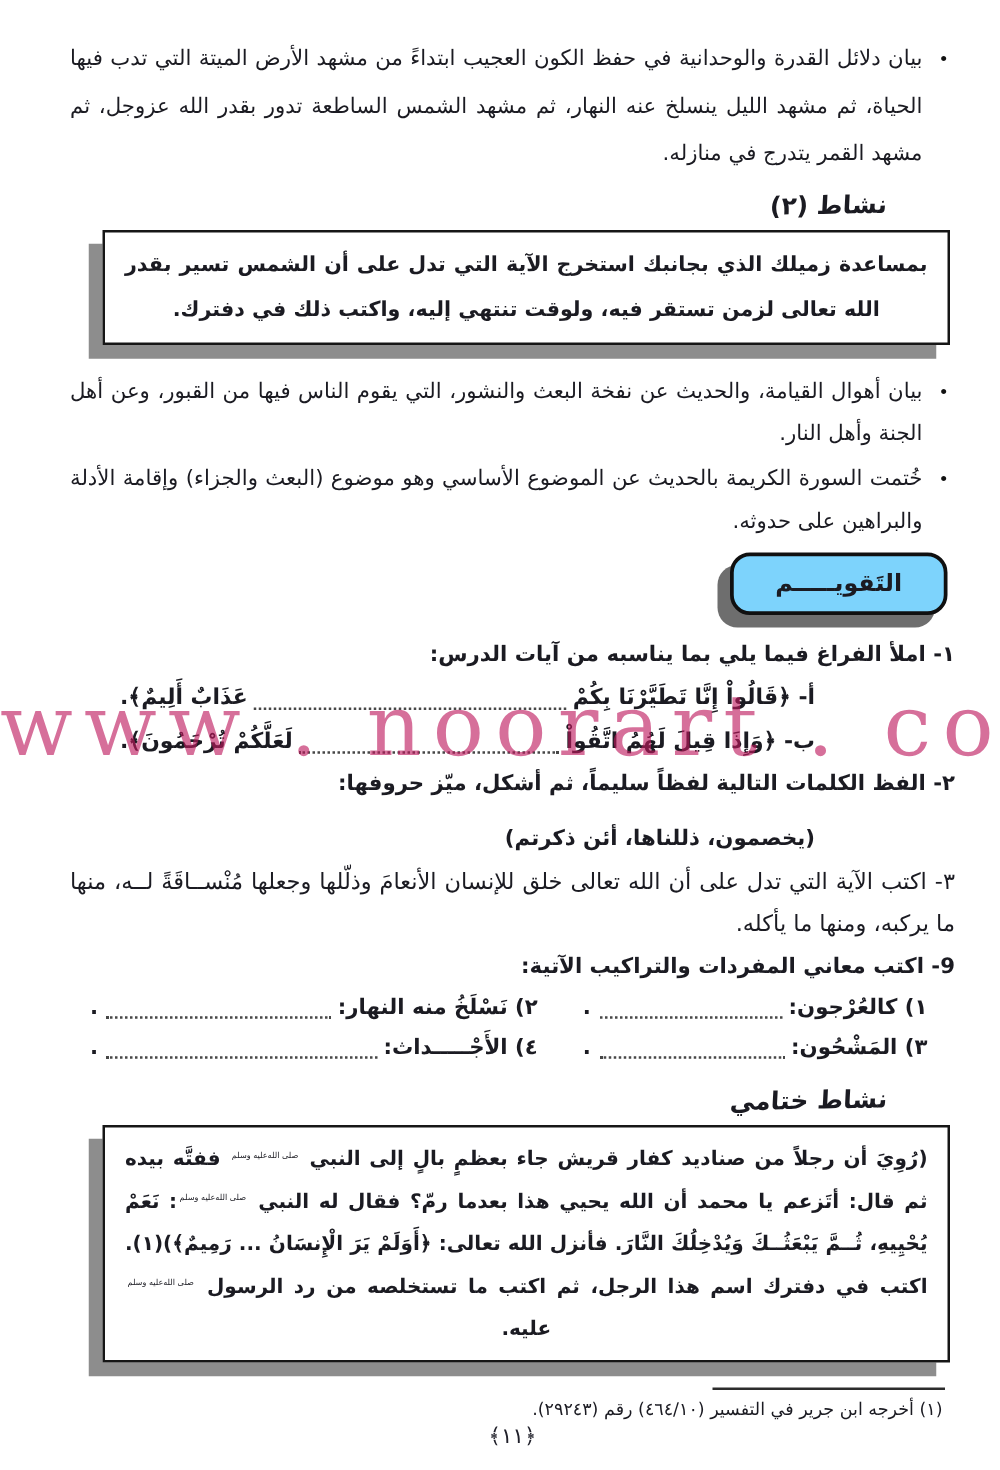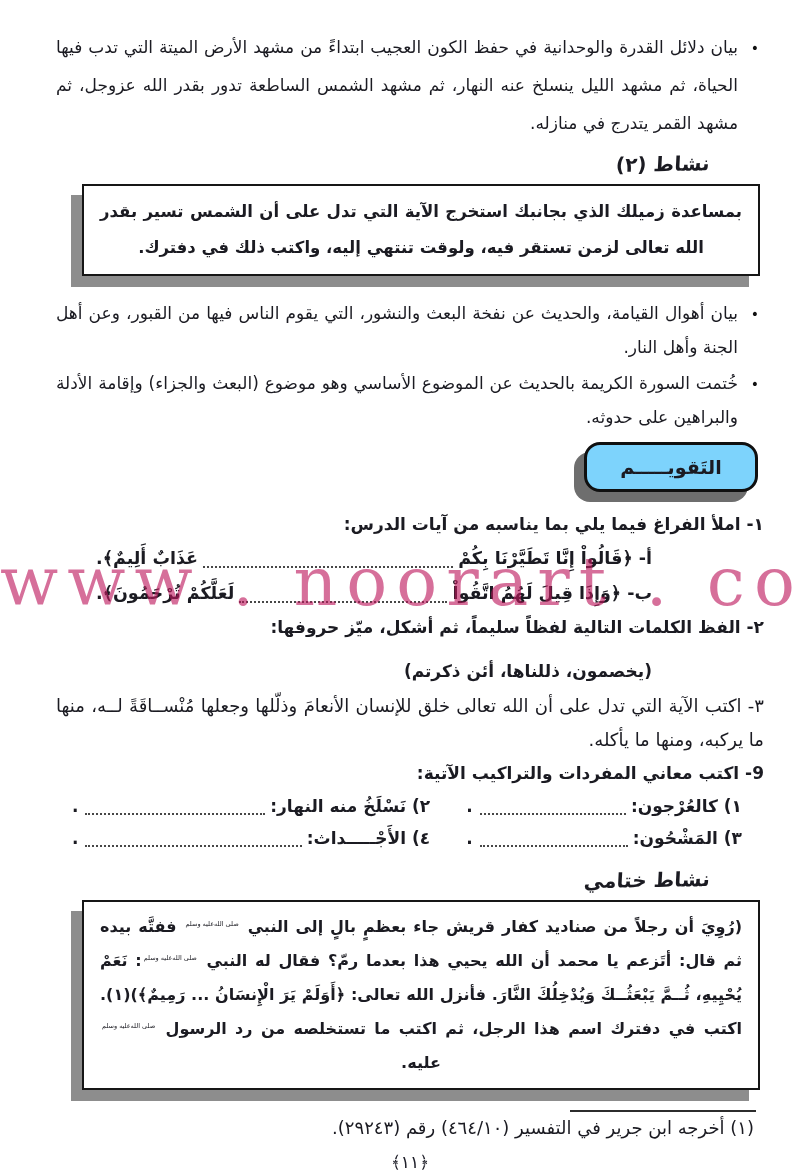--- a/index.html
+++ b/index.html
@@ -53,22 +53,22 @@
   .vocab-cell .end{margin-right:2px;}
 
   
   .pbuh{display:inline-flex;flex-direction:row;align-items:center;
     font-size:6.5px;line-height:1.15;font-weight:normal;
     vertical-align:middle;margin:0 2px;transform:translateY(-3px);}
 
   .final-box{margin-top:2px;}
 
   .sep{width:186px;border-top:2px solid #2c2c2c;margin:20px 8px 6px auto;}
-  .footnote{margin:0 10px 0 0;font-size:18px;line-height:20px;}
-  .page-num{text-align:center;margin-top:14px;font-size:17px;
+  .footnote{margin:0 10px 0 0;font-size:14px;line-height:20px;}
+  .page-num{text-align:center;font-size:17px;
     letter-spacing:2px;color:#20202a;}
 
   .watermark{position:absolute;top:542px;left:0;width:100%;
     font-family:"DejaVu Serif","Liberation Serif",serif;
     font-size:68px;letter-spacing:9px;color:#be185d;opacity:.62;
     direction:ltr;text-align:center;white-space:nowrap;
     pointer-events:none;z-index:6;}
 </style>
 </head>
 <body>

